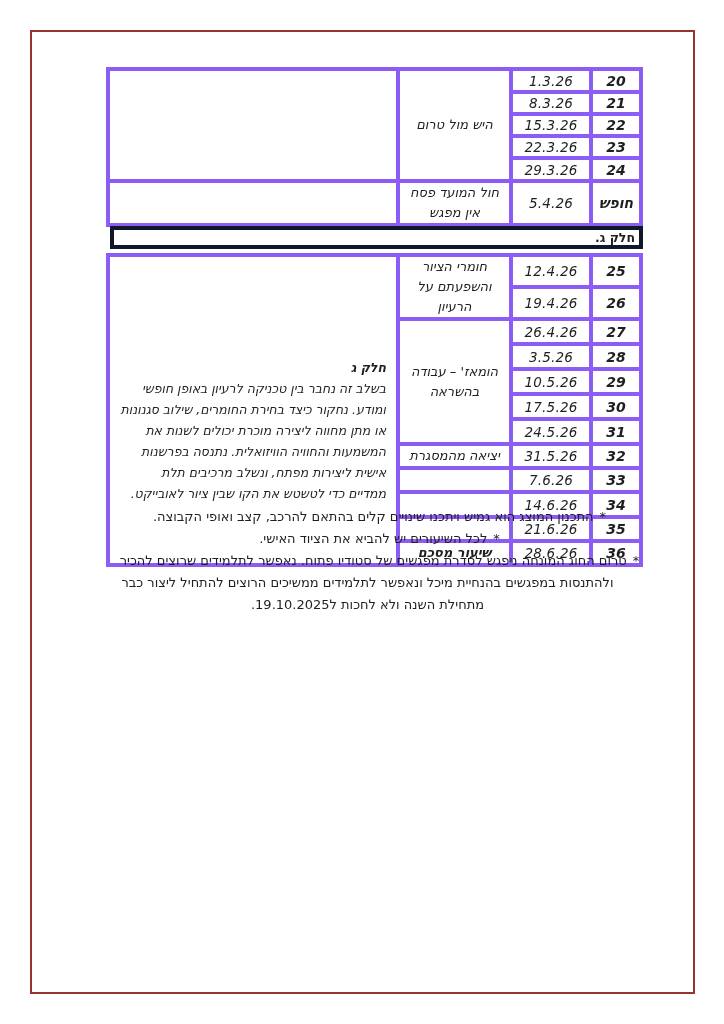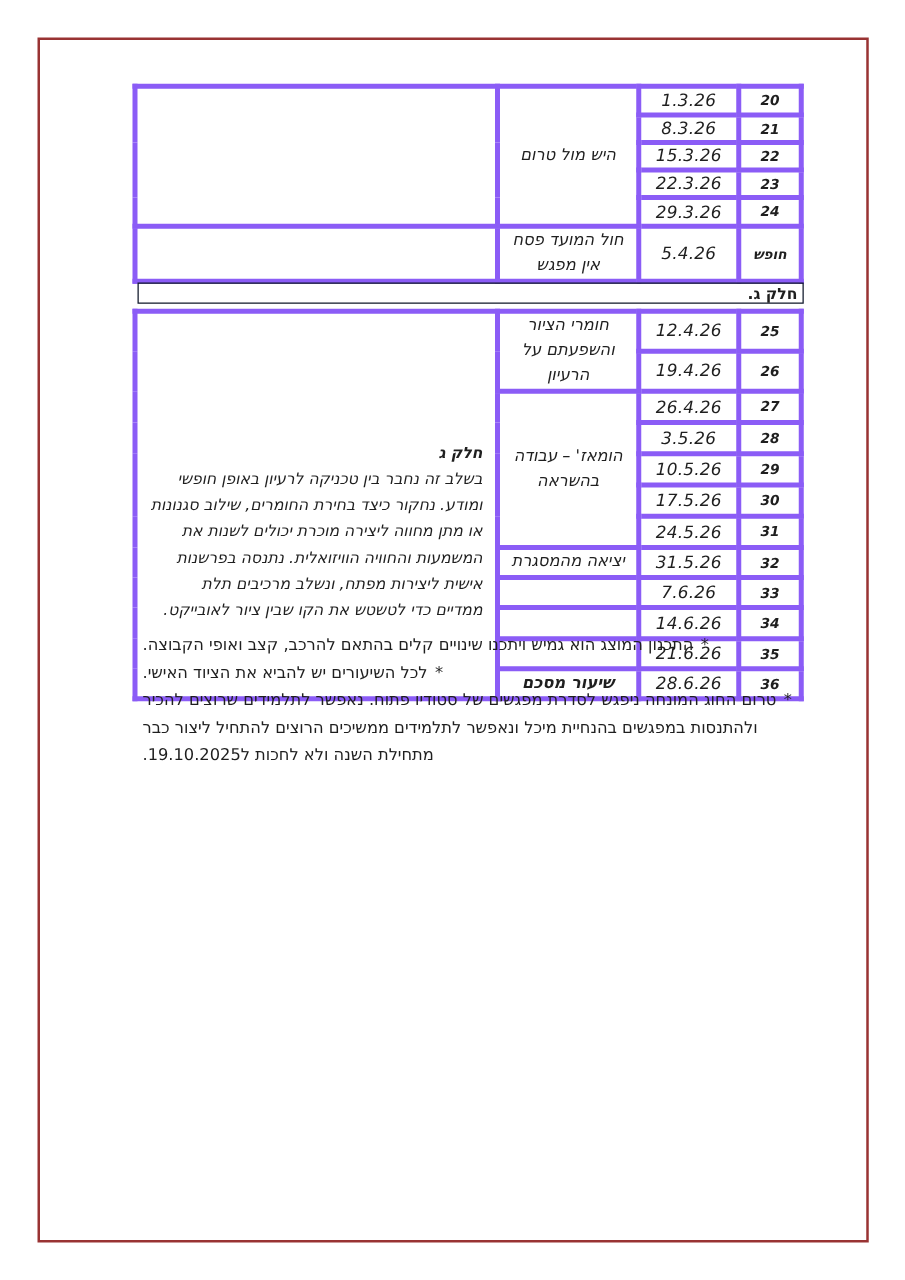--- a/index.html
+++ b/index.html
@@ -26,55 +26,55 @@
     padding:0 3px;
     vertical-align:middle;
     overflow:hidden;
     font-style:italic;
   }
   col.w-num { width:50px; }
   col.w-date { width:80px; }
   col.w-topic { width:113px; }
   col.w-notes { width:290px; }
 
-  td.c-num { text-align:center; font-weight:bold; font-size:11px; }
+  td.c-num { text-align:center; font-weight:bold; font-size:14px; }
   td.c-date { text-align:center; font-size:13.5px; letter-spacing:0.2px; }
   td.c-topic { text-align:center; font-size:13px; line-height:20px; white-space:pre-line; }
   td.c-topic.bold { font-weight:bold; }
   td.c-notes { vertical-align:middle; }
 
   tr.h18 td { height:18px; }
   tr.h19 td { height:19px; }
   tr.h20 td { height:20px; }
   tr.h21 td { height:21px; }
   tr.h22 td { height:22px; }
   tr.h16 td { height:16px; }
   tr.h38 td { height:38px; }
 
   .divider-row {
-    border:1px solid #0f172a;
+    border:4px solid #0f172a;
     margin-top:-1px; margin-bottom:4px;
     height:15px; line-height:15px;
     direction:rtl; text-align:right;
     font-weight:bold; font-size:12.5px;
     padding:0 4px;
   }
 
   .notes-block {
     direction:rtl; text-align:right;
     font-size:12.5px; line-height:21px;
     padding:0 7px;
     margin-top:40px;
   }
   .notes-heading { font-weight:bold; }
   .notes-body { }
 
   .footnotes {
     position:absolute; top:506px; right:79px; width:531px;
-    direction:rtl; text-align:left;
+    direction:rtl; text-align:center;
     font-size:13px; line-height:22px;
   }
   .fn { padding-right:24px; text-indent:-24px; }
   .fn-star { margin-left:6px; }
 </style>
 </head>
 <body>
 
 <div class="page">
   <div class="frame"></div>

